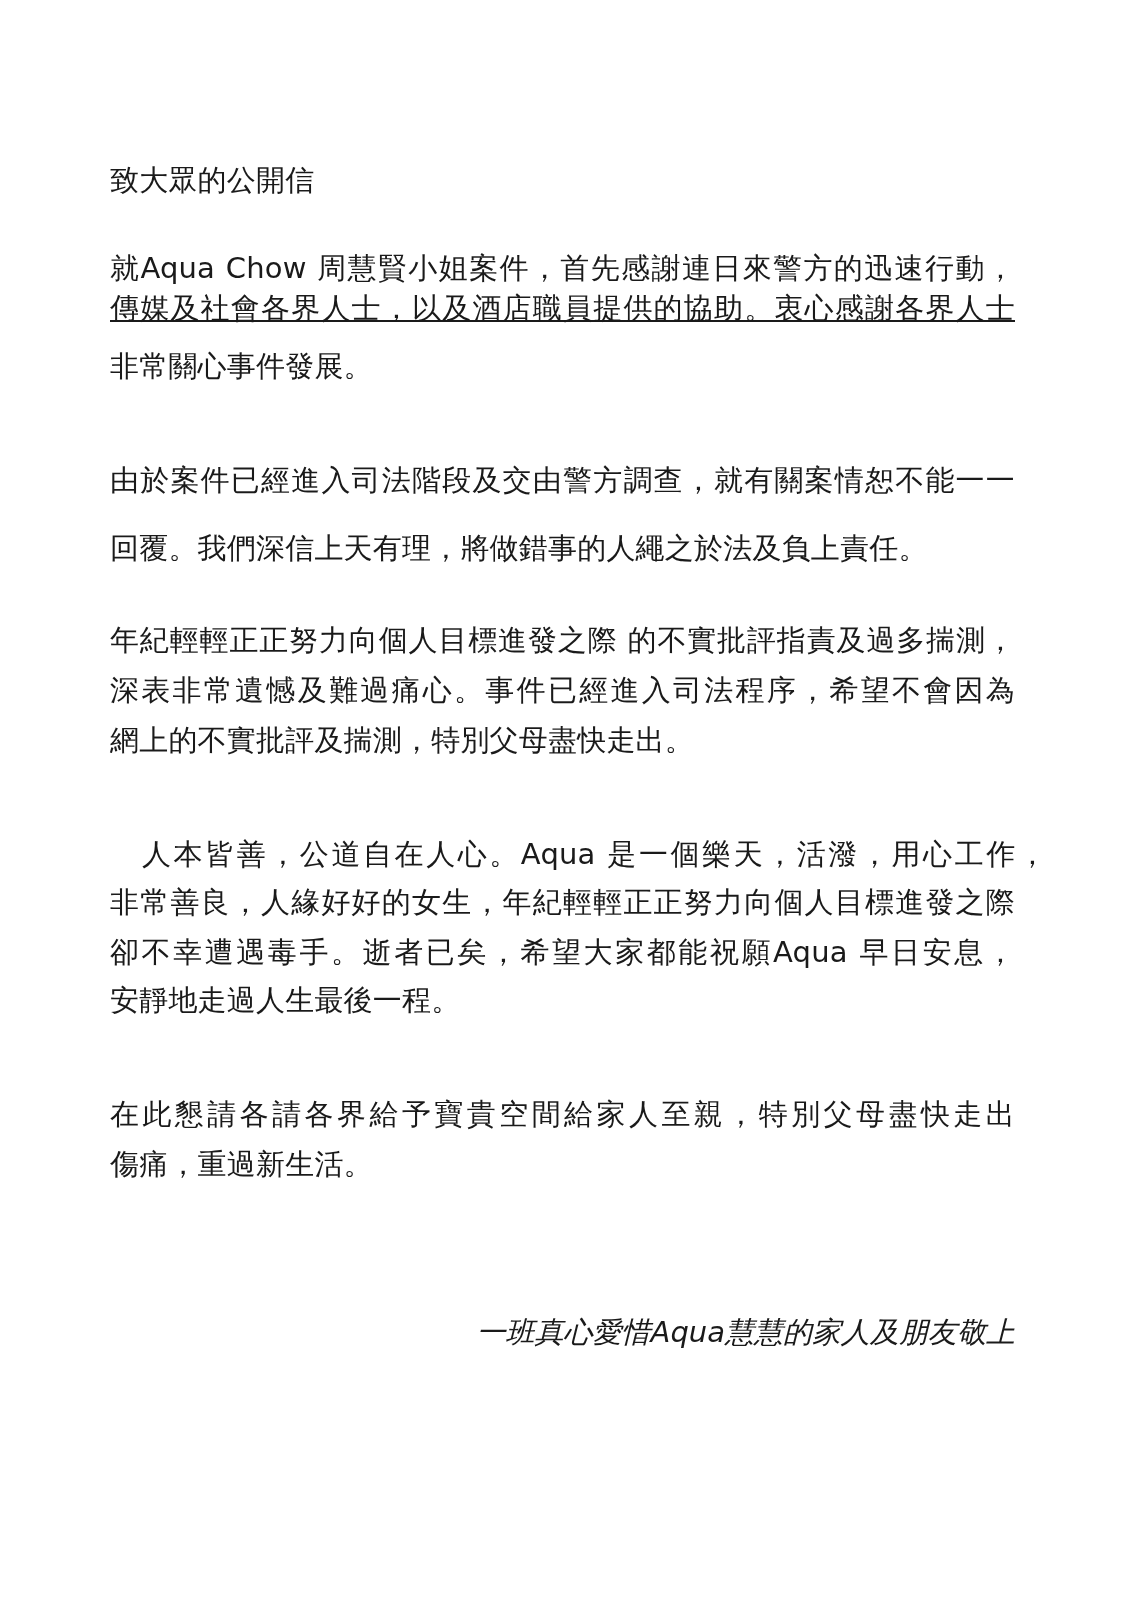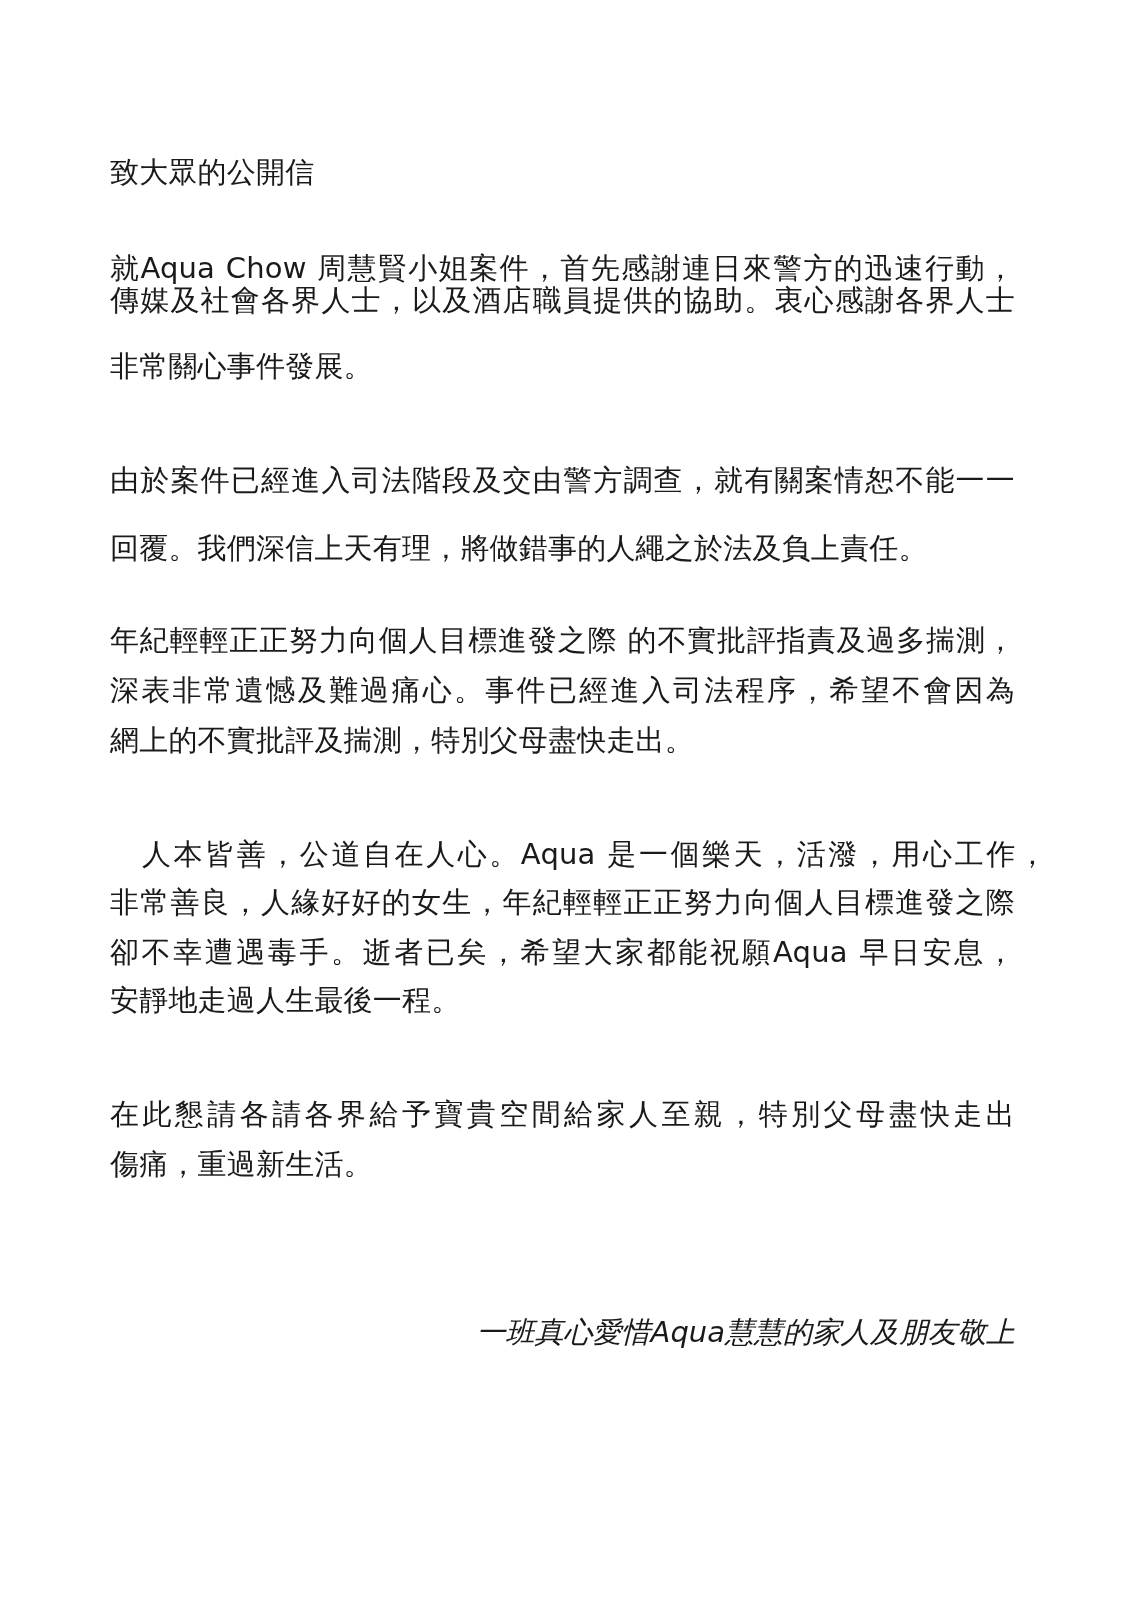--- a/index.html
+++ b/index.html
@@ -40,25 +40,25 @@
       right: 0;
       white-space: nowrap;
       font-size: 29px;
       line-height: 40px;
     }
   </style>
 </head>
 <body>
 
 <div class="page">
-  <div class="line" style="top:152px;">致大眾的公開信</div>
+  <div class="line" style="top:160px;">致大眾的公開信</div>
 
   <div>
     <div class="line justify" style="top:248px;">就Aqua Chow 周慧賢小姐案件，首先感謝連日來警方的迅速行動，</div>
-    <div class="line justify" style="top:280px;">傳媒及社會各界人士，以及酒店職員提供的協助。衷心感謝各界人士</div>
+    <div class="line justify" style="top:288px;text-decoration:underline;">傳媒及社會各界人士，以及酒店職員提供的協助。衷心感謝各界人士</div>
     <div class="line" style="top:346px;">非常關心事件發展。</div>
   </div>
 
   <div>
     <div class="line justify" style="top:460px;">由於案件已經進入司法階段及交由警方調查，就有關案情恕不能一一</div>
     <div class="line" style="top:528px;">回覆。我們深信上天有理，將做錯事的人繩之於法及負上責任。</div>
   </div>
 
   <div>
     <div class="line justify" style="top:620px;">年紀輕輕正正努力向個人目標進發之際 的不實批評指責及過多揣測，</div>

